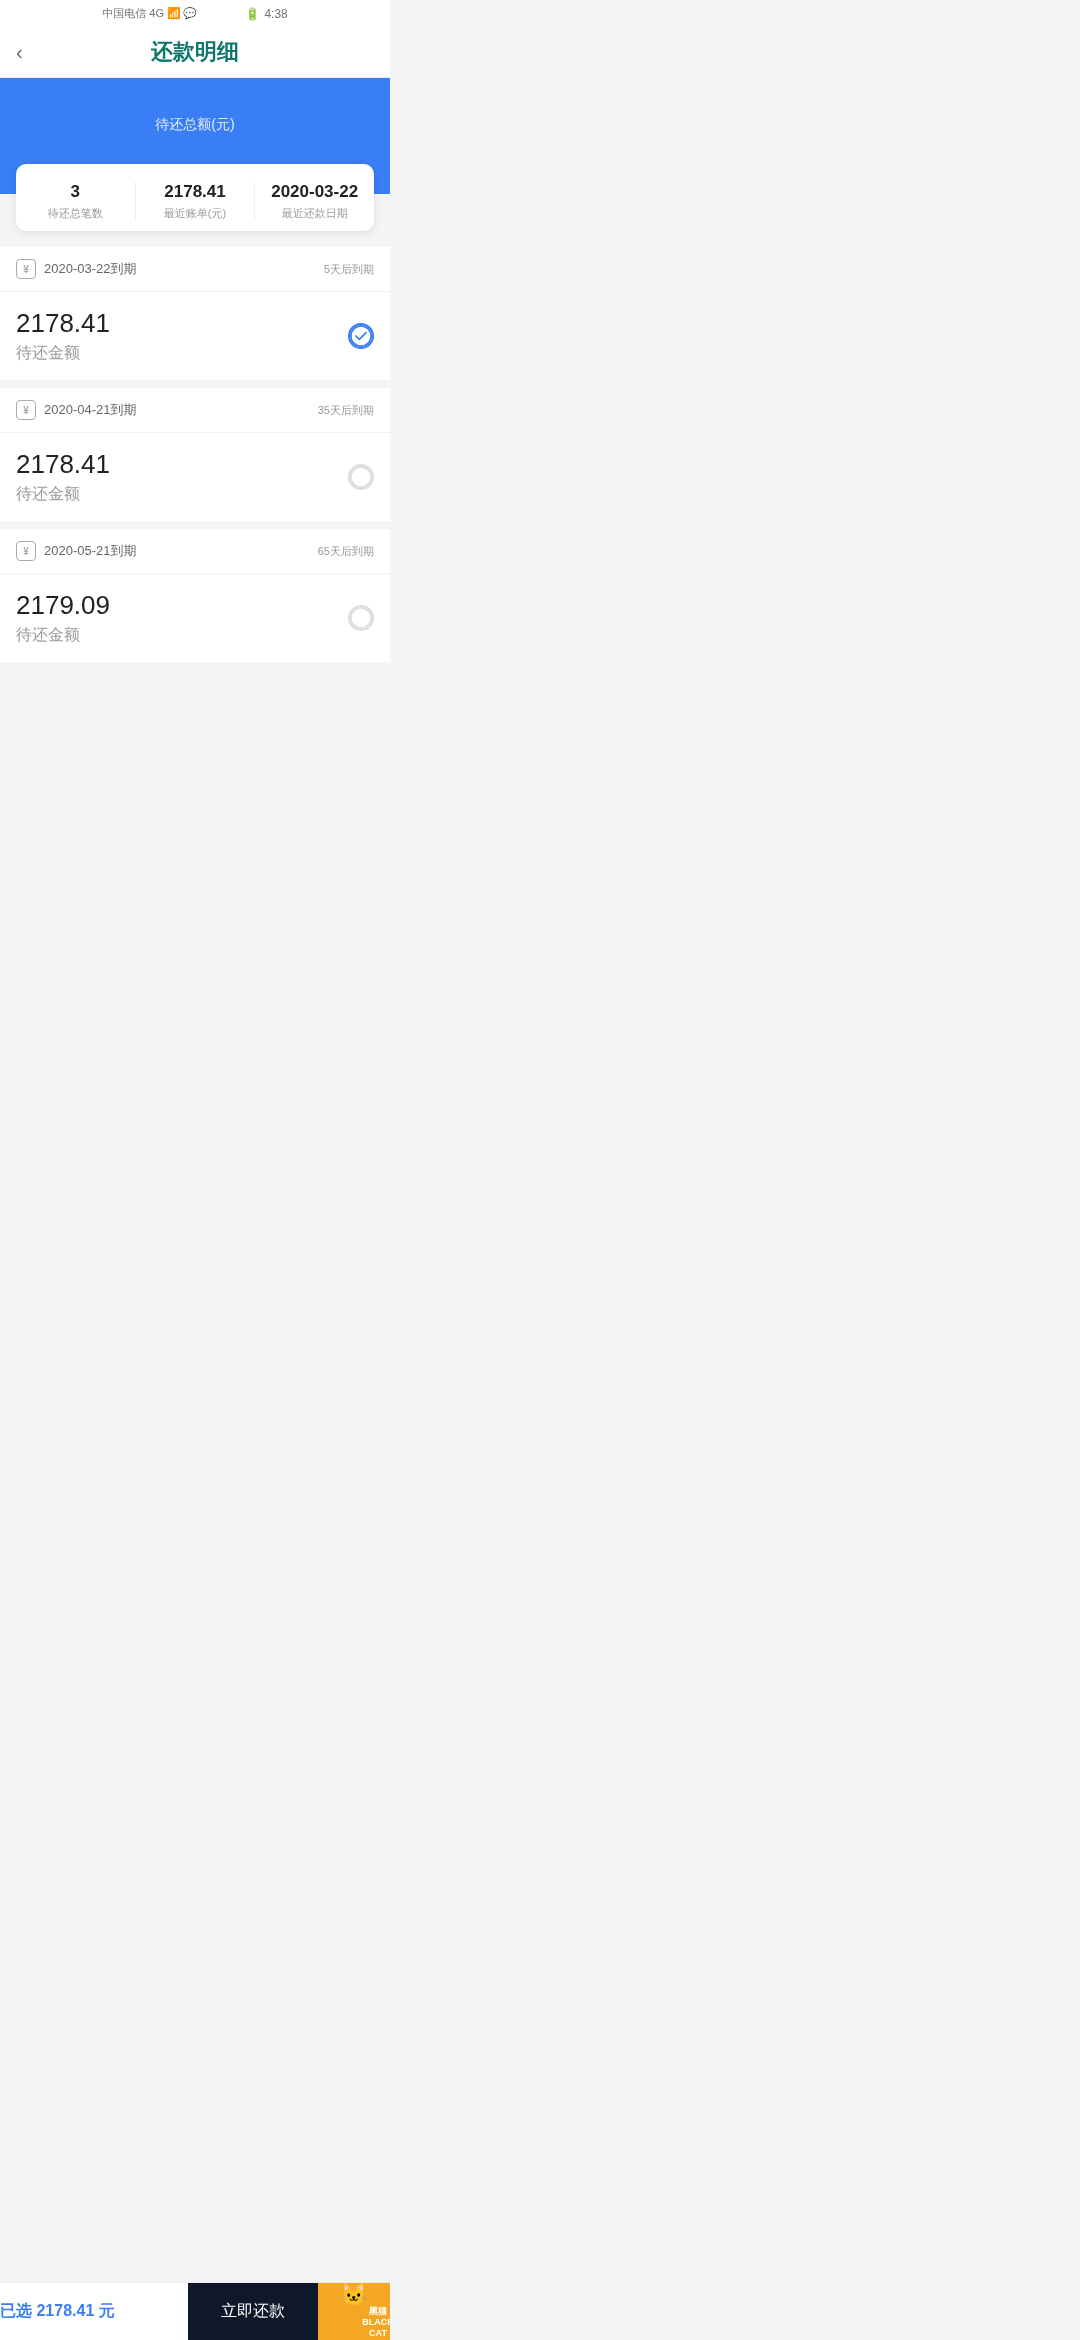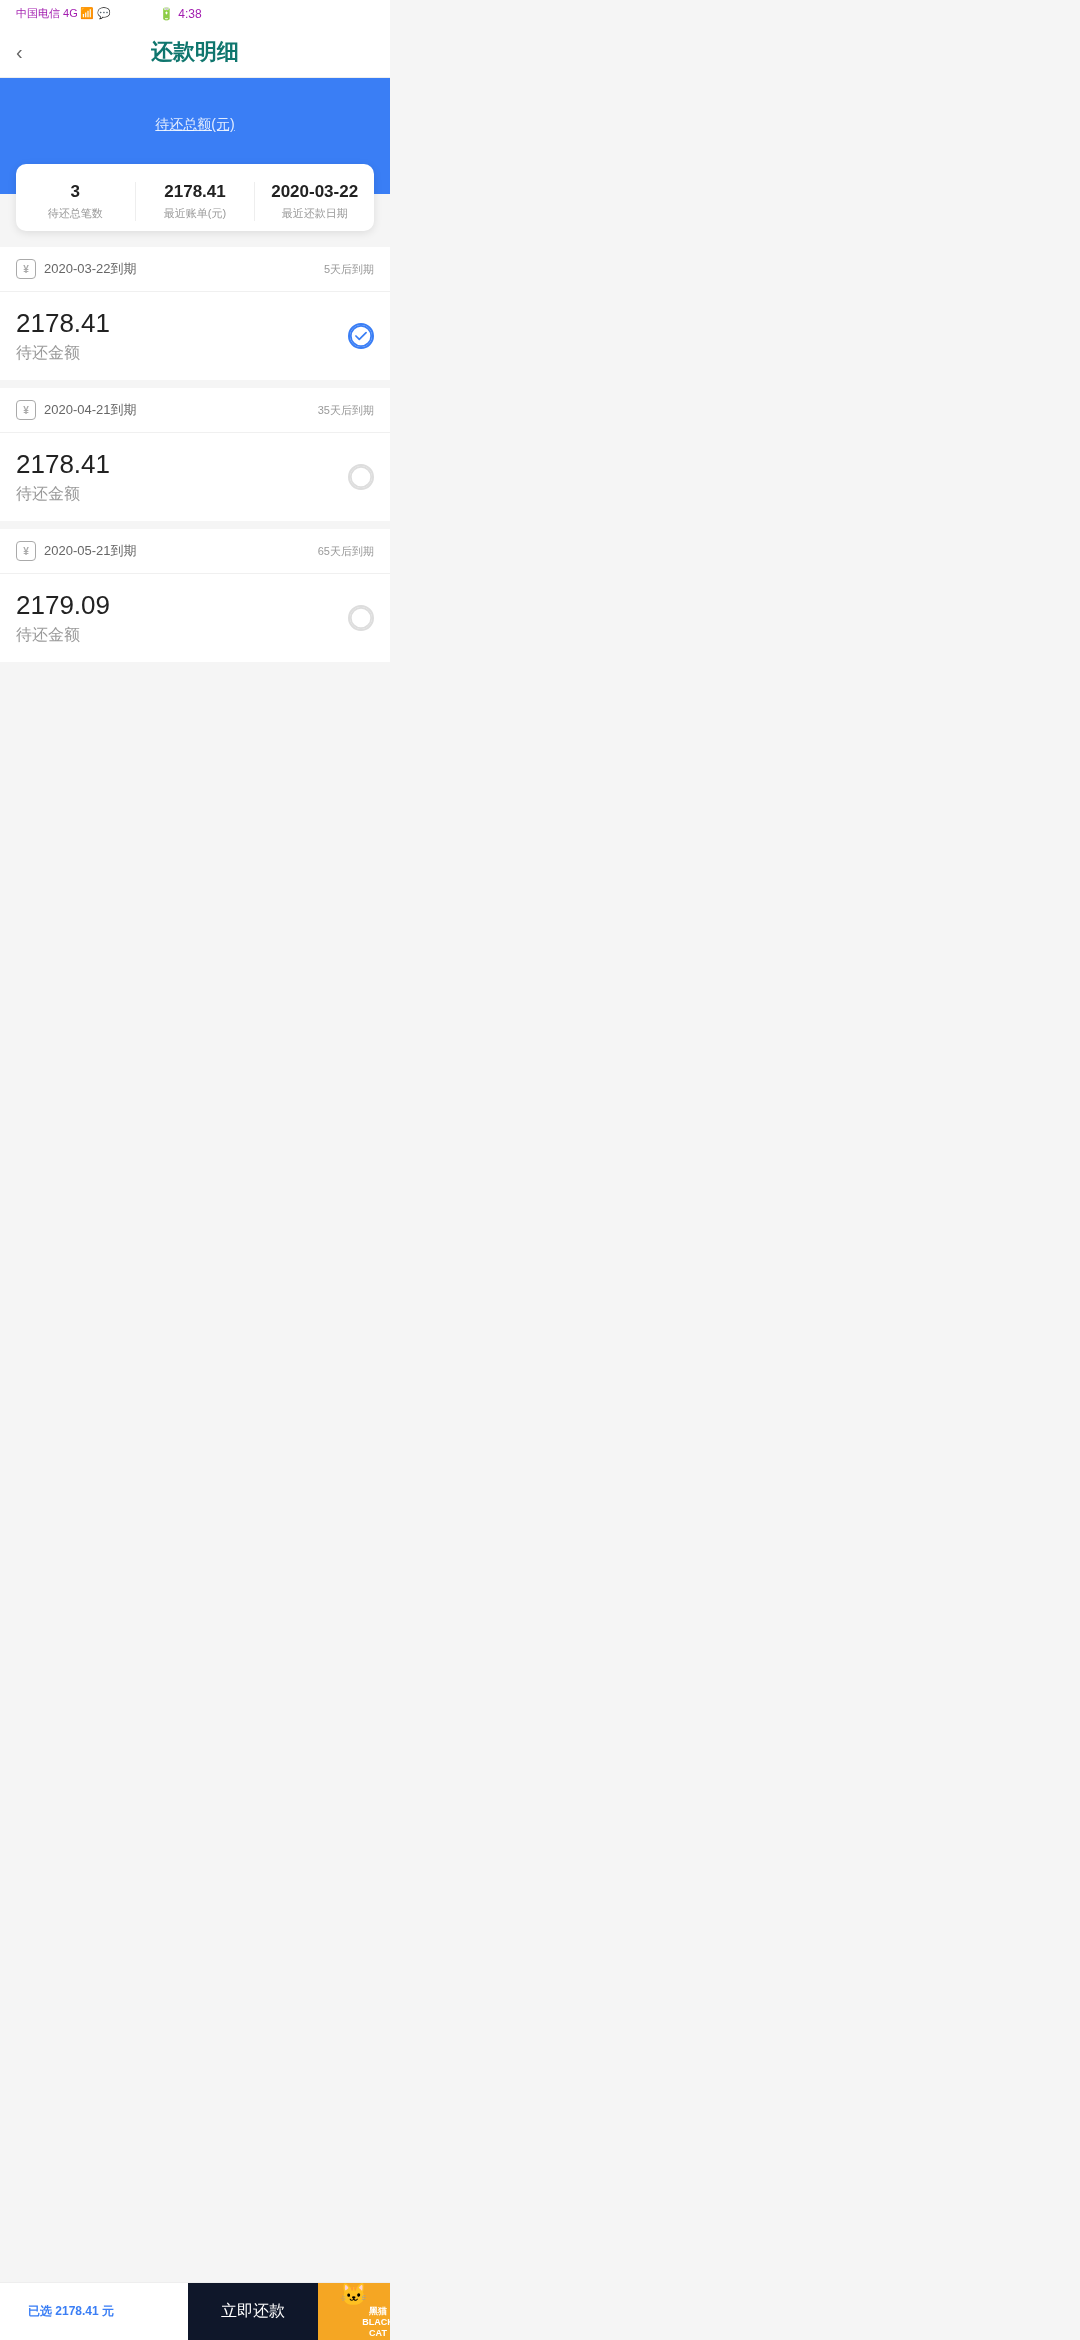--- a/index.html
+++ b/index.html
@@ -11,25 +11,25 @@
       font-family: -apple-system, "PingFang SC", "Microsoft YaHei", sans-serif;
       background: #f5f5f5;
       position: relative;
       overflow-x: hidden;
     }
 
     
     .status-bar {
       background: #fff;
       display: flex;
-      justify-content: flex-start;
+      justify-content: center;
       align-items: center;
       padding: 6px 16px;
       font-size: 12px;
-      color: #a21caf;
+      color: #737373;
       gap: 48px;
     }
     .status-left { font-size: 11px; }
     .status-right { display: flex; align-items: center; gap: 4px; font-size: 12px; }
 
     
     .header {
       background: #fff;
       display: flex;
       align-items: center;
@@ -60,21 +60,20 @@
     }
     .hero-amount {
       font-size: 46px;
       font-weight: 600;
       letter-spacing: 1px;
     }
     .hero-label {
       font-size: 14px;
       color: rgba(255,255,255,0.85);
       margin-top: 8px;
-      text-decoration: underline;
     }
 
     
     .summary-card {
       background: #fff;
       border-radius: 10px;
       margin: -30px 16px 0;
       padding: 18px 0 10px;
       box-shadow: 0 2px 8px rgba(0,0,0,0.1);
       display: flex;
@@ -191,22 +190,22 @@
       left: 0;
       width: 390px;
       background: #fff;
       display: flex;
       align-items: center;
       border-top: 1px solid #eee;
       height: 58px;
     }
     .bottom-selected {
       flex: 1;
-      padding: 0 28px;
-      font-size: 12px;
+      padding: 0 0;
+      font-size: 16px;
       color: #333;
     }
     .bottom-selected span {
       color: #3a7ef5;
       font-weight: 600;
     }
     .bottom-pay-btn {
       width: 130px;
       height: 58px;
       background: #0f172a;

